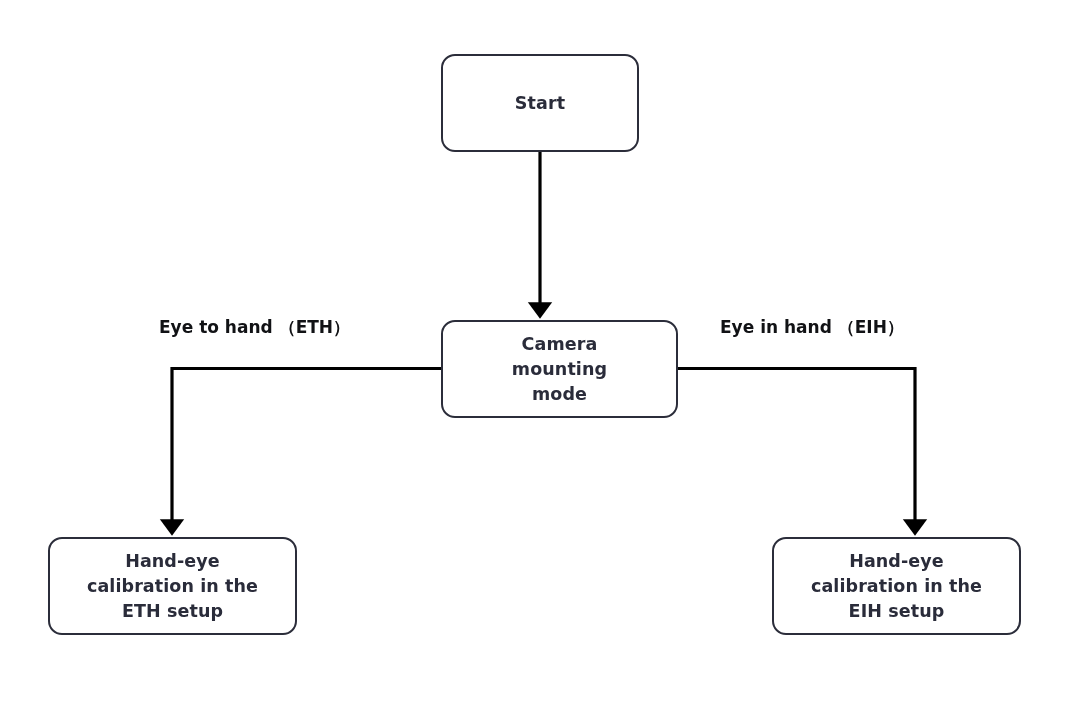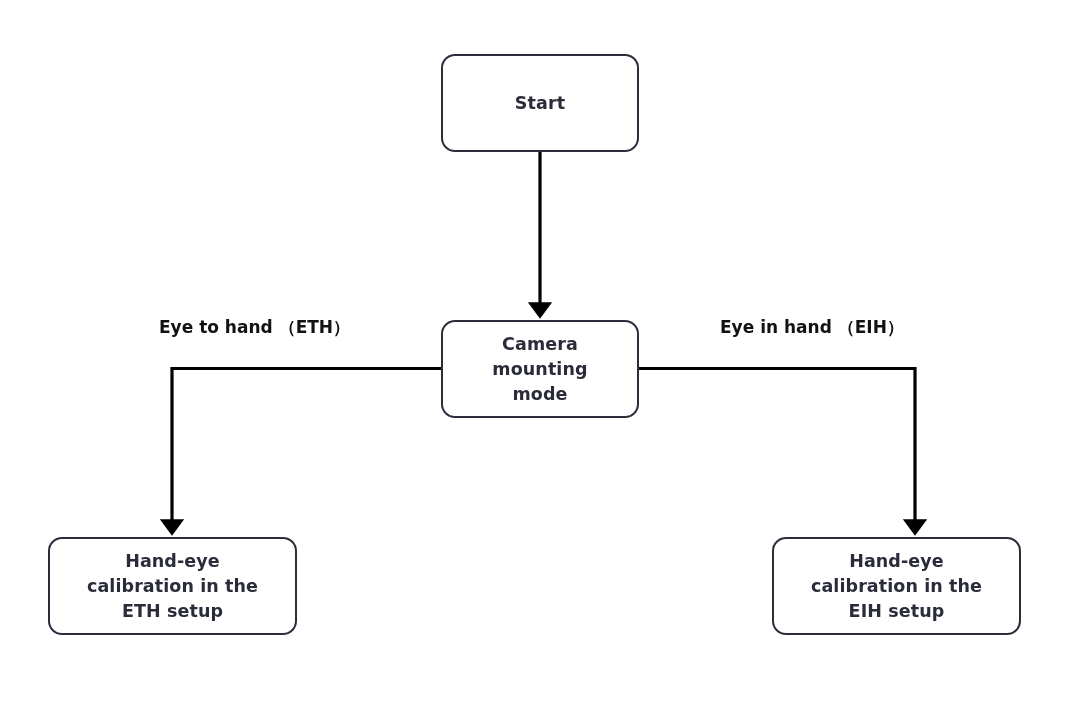--- a/index.html
+++ b/index.html
@@ -51,21 +51,21 @@
   }
   #node-start {
     left: 441px;
     top: 54px;
     width: 198px;
     height: 98px;
   }
   #node-mode {
     left: 441px;
     top: 320px;
-    width: 198px;
+    width: 237px;
     height: 98px;
   }
   #node-eth {
     left: 48px;
     top: 537px;
     width: 249px;
     height: 98px;
   }
   #node-eih {
     left: 772px;

